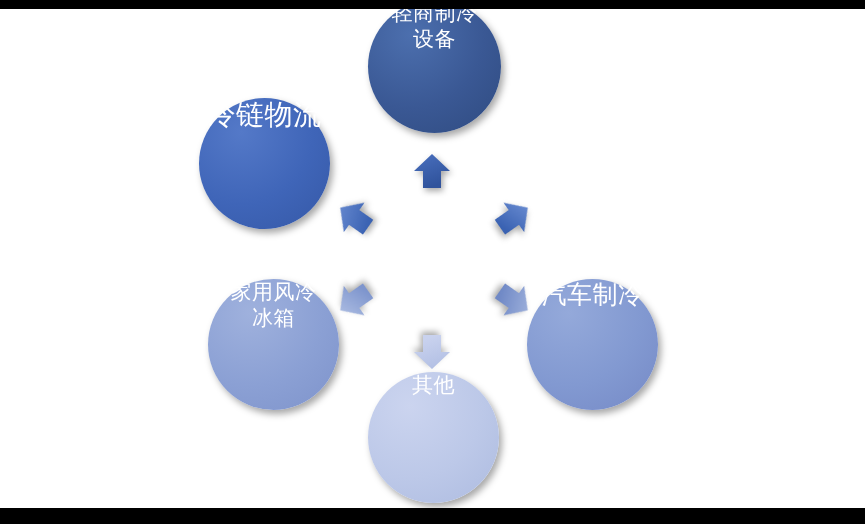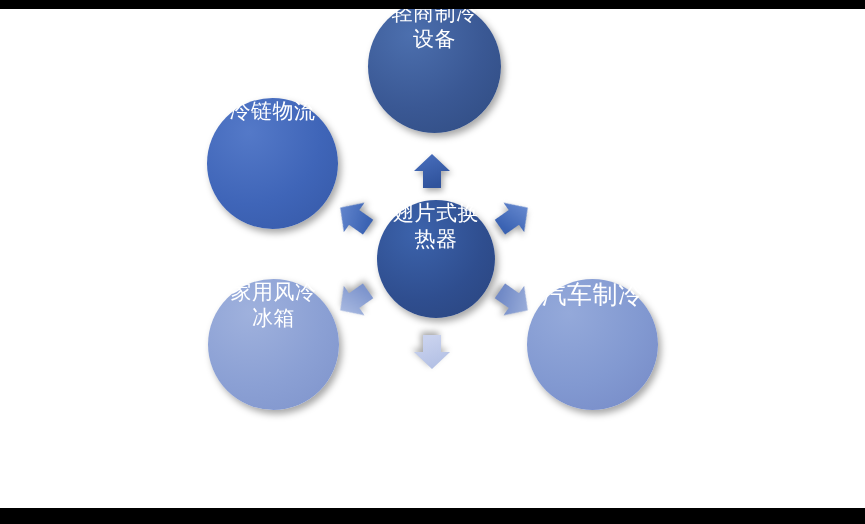--- a/index.html
+++ b/index.html
@@ -135,32 +135,31 @@
       <span>轻商制冷
 设备</span>
     </div>
 
 
     <div class="node" style="left:527px; top:270px; width:131px; height:131px; font-size:25px;
                 background: radial-gradient(circle at 32% 26%, #94a9da 0%, #8299d1 55%, #7589c6 100%);">
       <span>汽车制冷</span>
     </div>
 
+    <div class="node" style="left:368px; top:363px; width:131px; height:131px; font-size:21px;
+                background: radial-gradient(circle at 32% 26%, #cbd4ef 0%, #bcc8e8 55%, #adbbe0 100%);">
+      <span>其他</span>
+    </div>
 
     <div class="node" style="left:208px; top:270px; width:131px; height:131px; font-size:21px;
                 background: radial-gradient(circle at 32% 26%, #9fb1dd 0%, #8ba0d4 55%, #7e93cb 100%);">
       <span>家用风冷
 冰箱</span>
     </div>
 
-    <div class="node" style="left:207px; top:89px; width:131px; height:131px; font-size:21px;
+    <div class="node" style="left:199px; top:89px; width:131px; height:131px; font-size:28px;
                 background: radial-gradient(circle at 32% 26%, #5479c8 0%, #3f65b8 55%, #3558a6 100%);">
       <span>冷链物流</span>
     </div>
 
-    <div class="node" style="left:377px; top:191px; width:118px; height:118px; font-size:21px;
-                background: radial-gradient(circle at 34% 28%, #3c63ac 0%, #2f4e8f 58%, #2a447d 100%);">
-      <span>翅片式换
-热器</span>
-    </div>
 
   </div>
 </div>
 
 </body></html>

